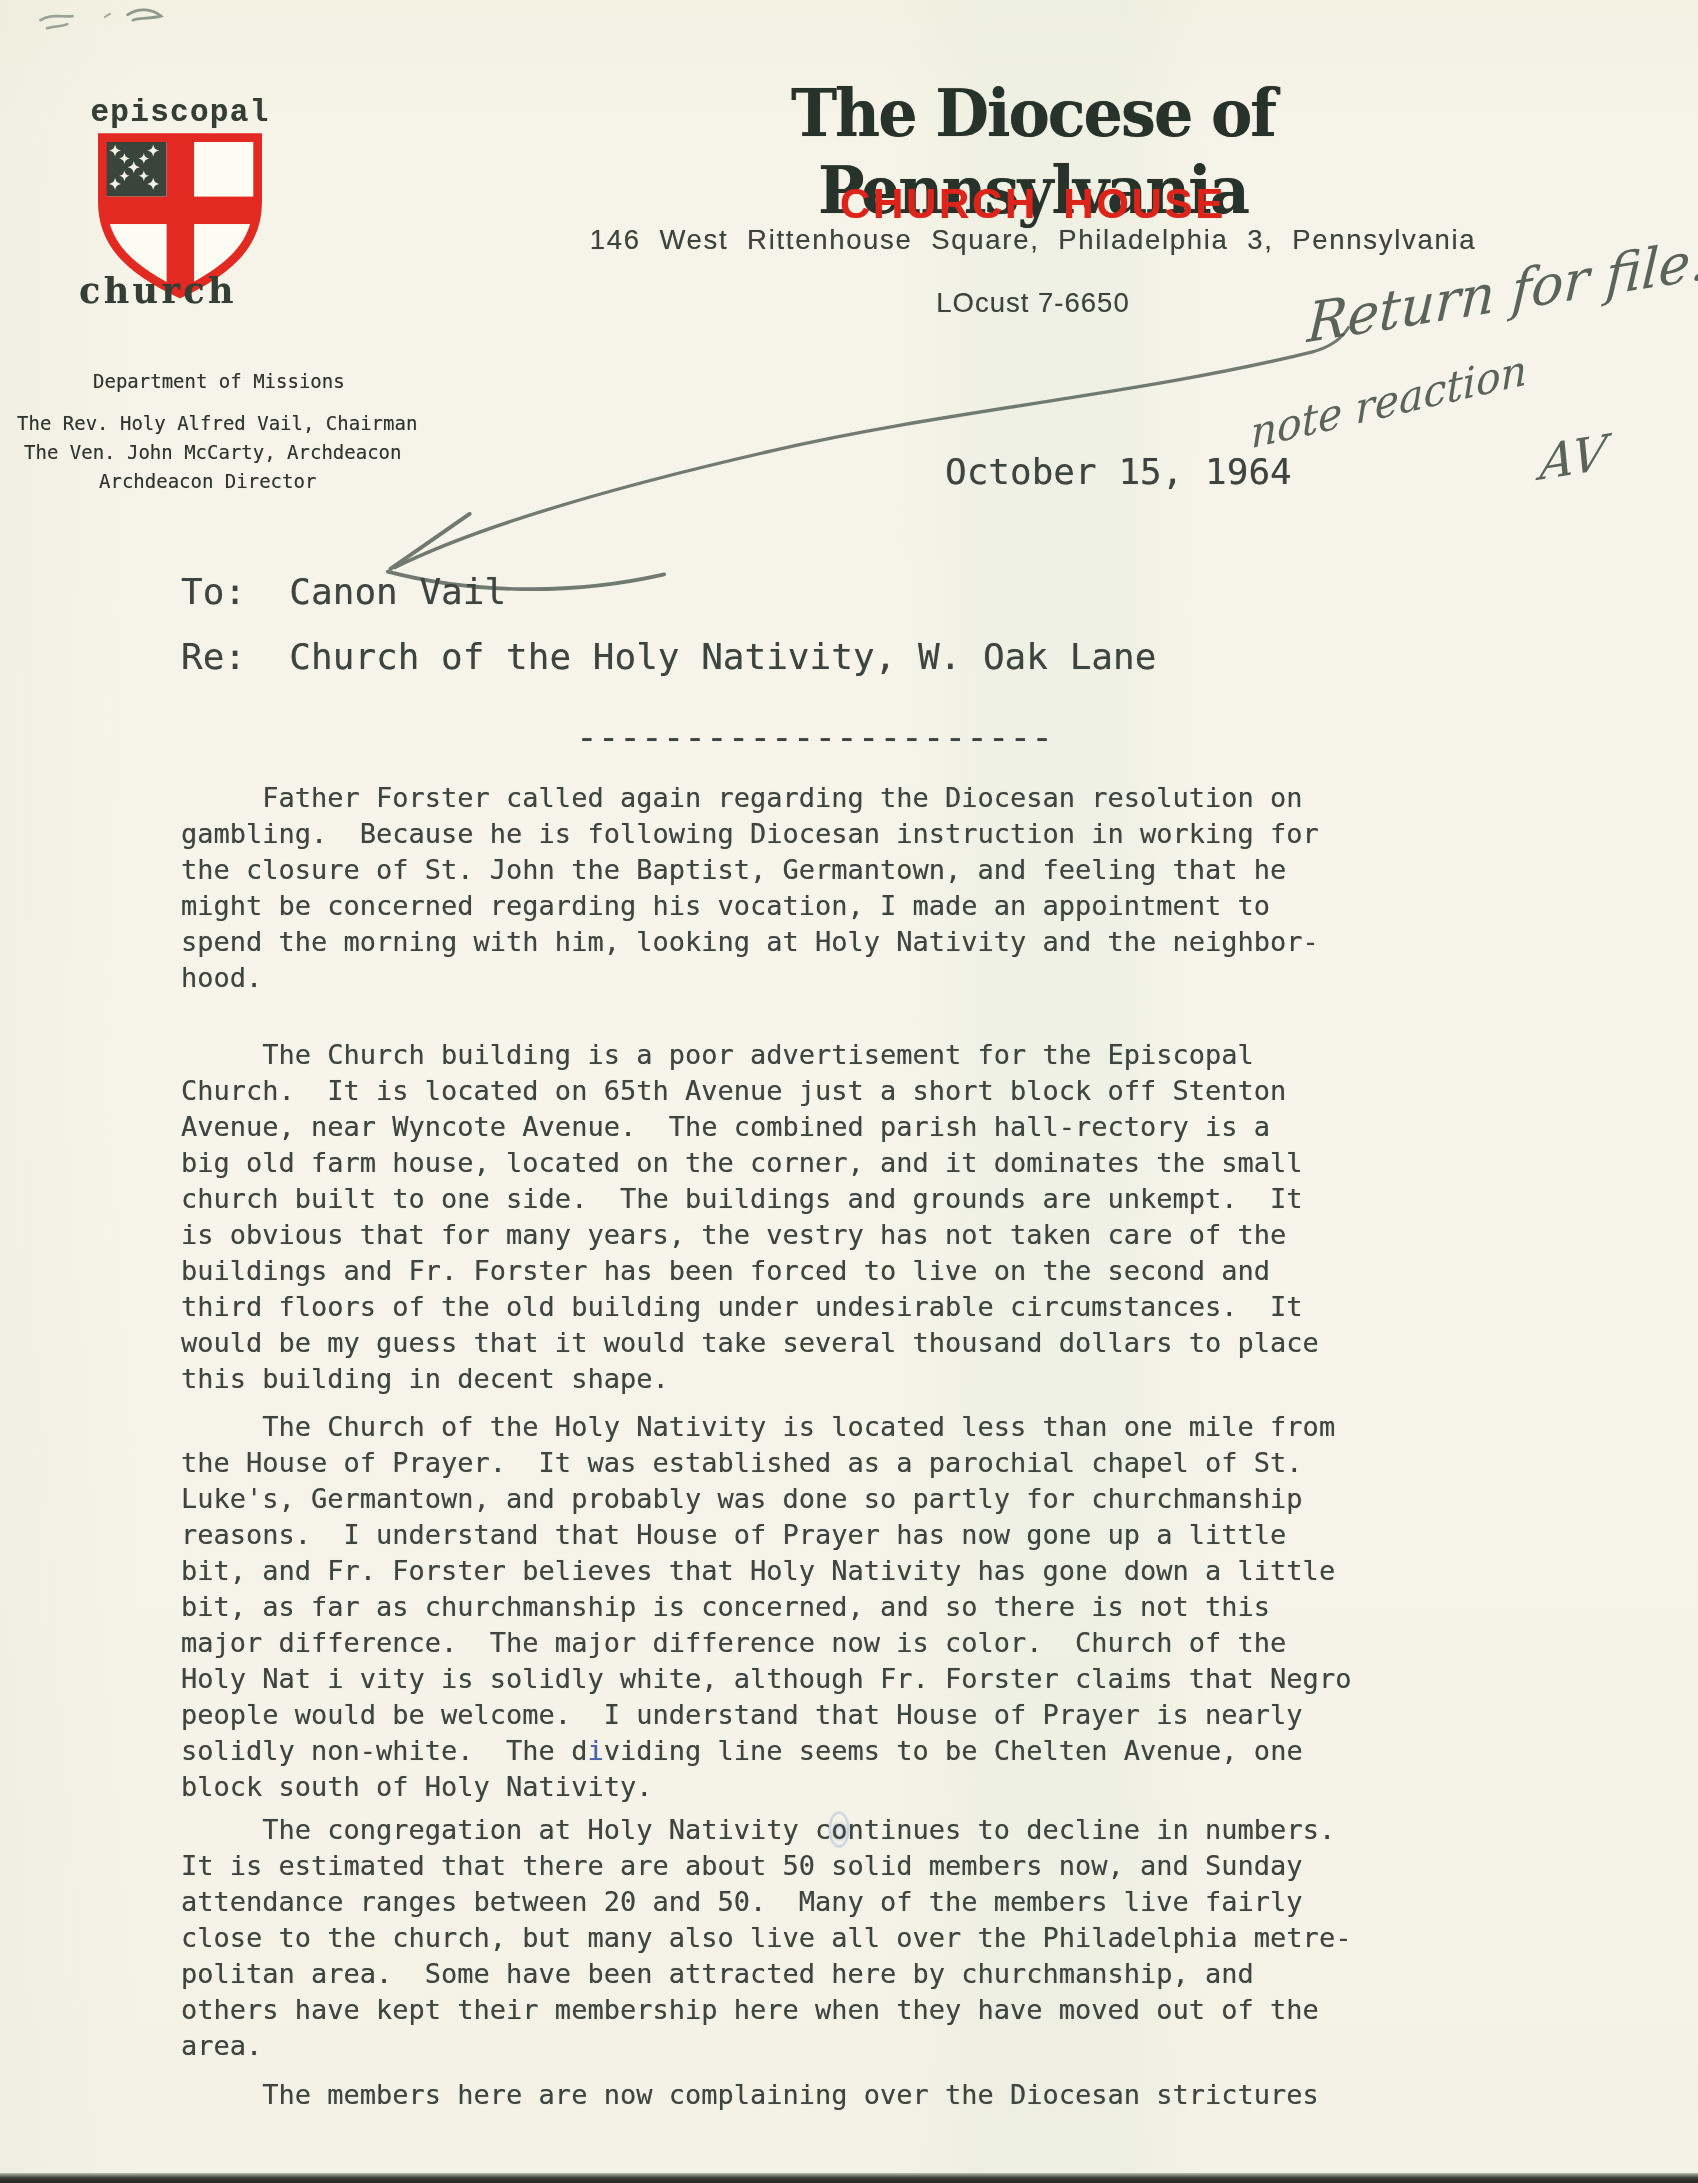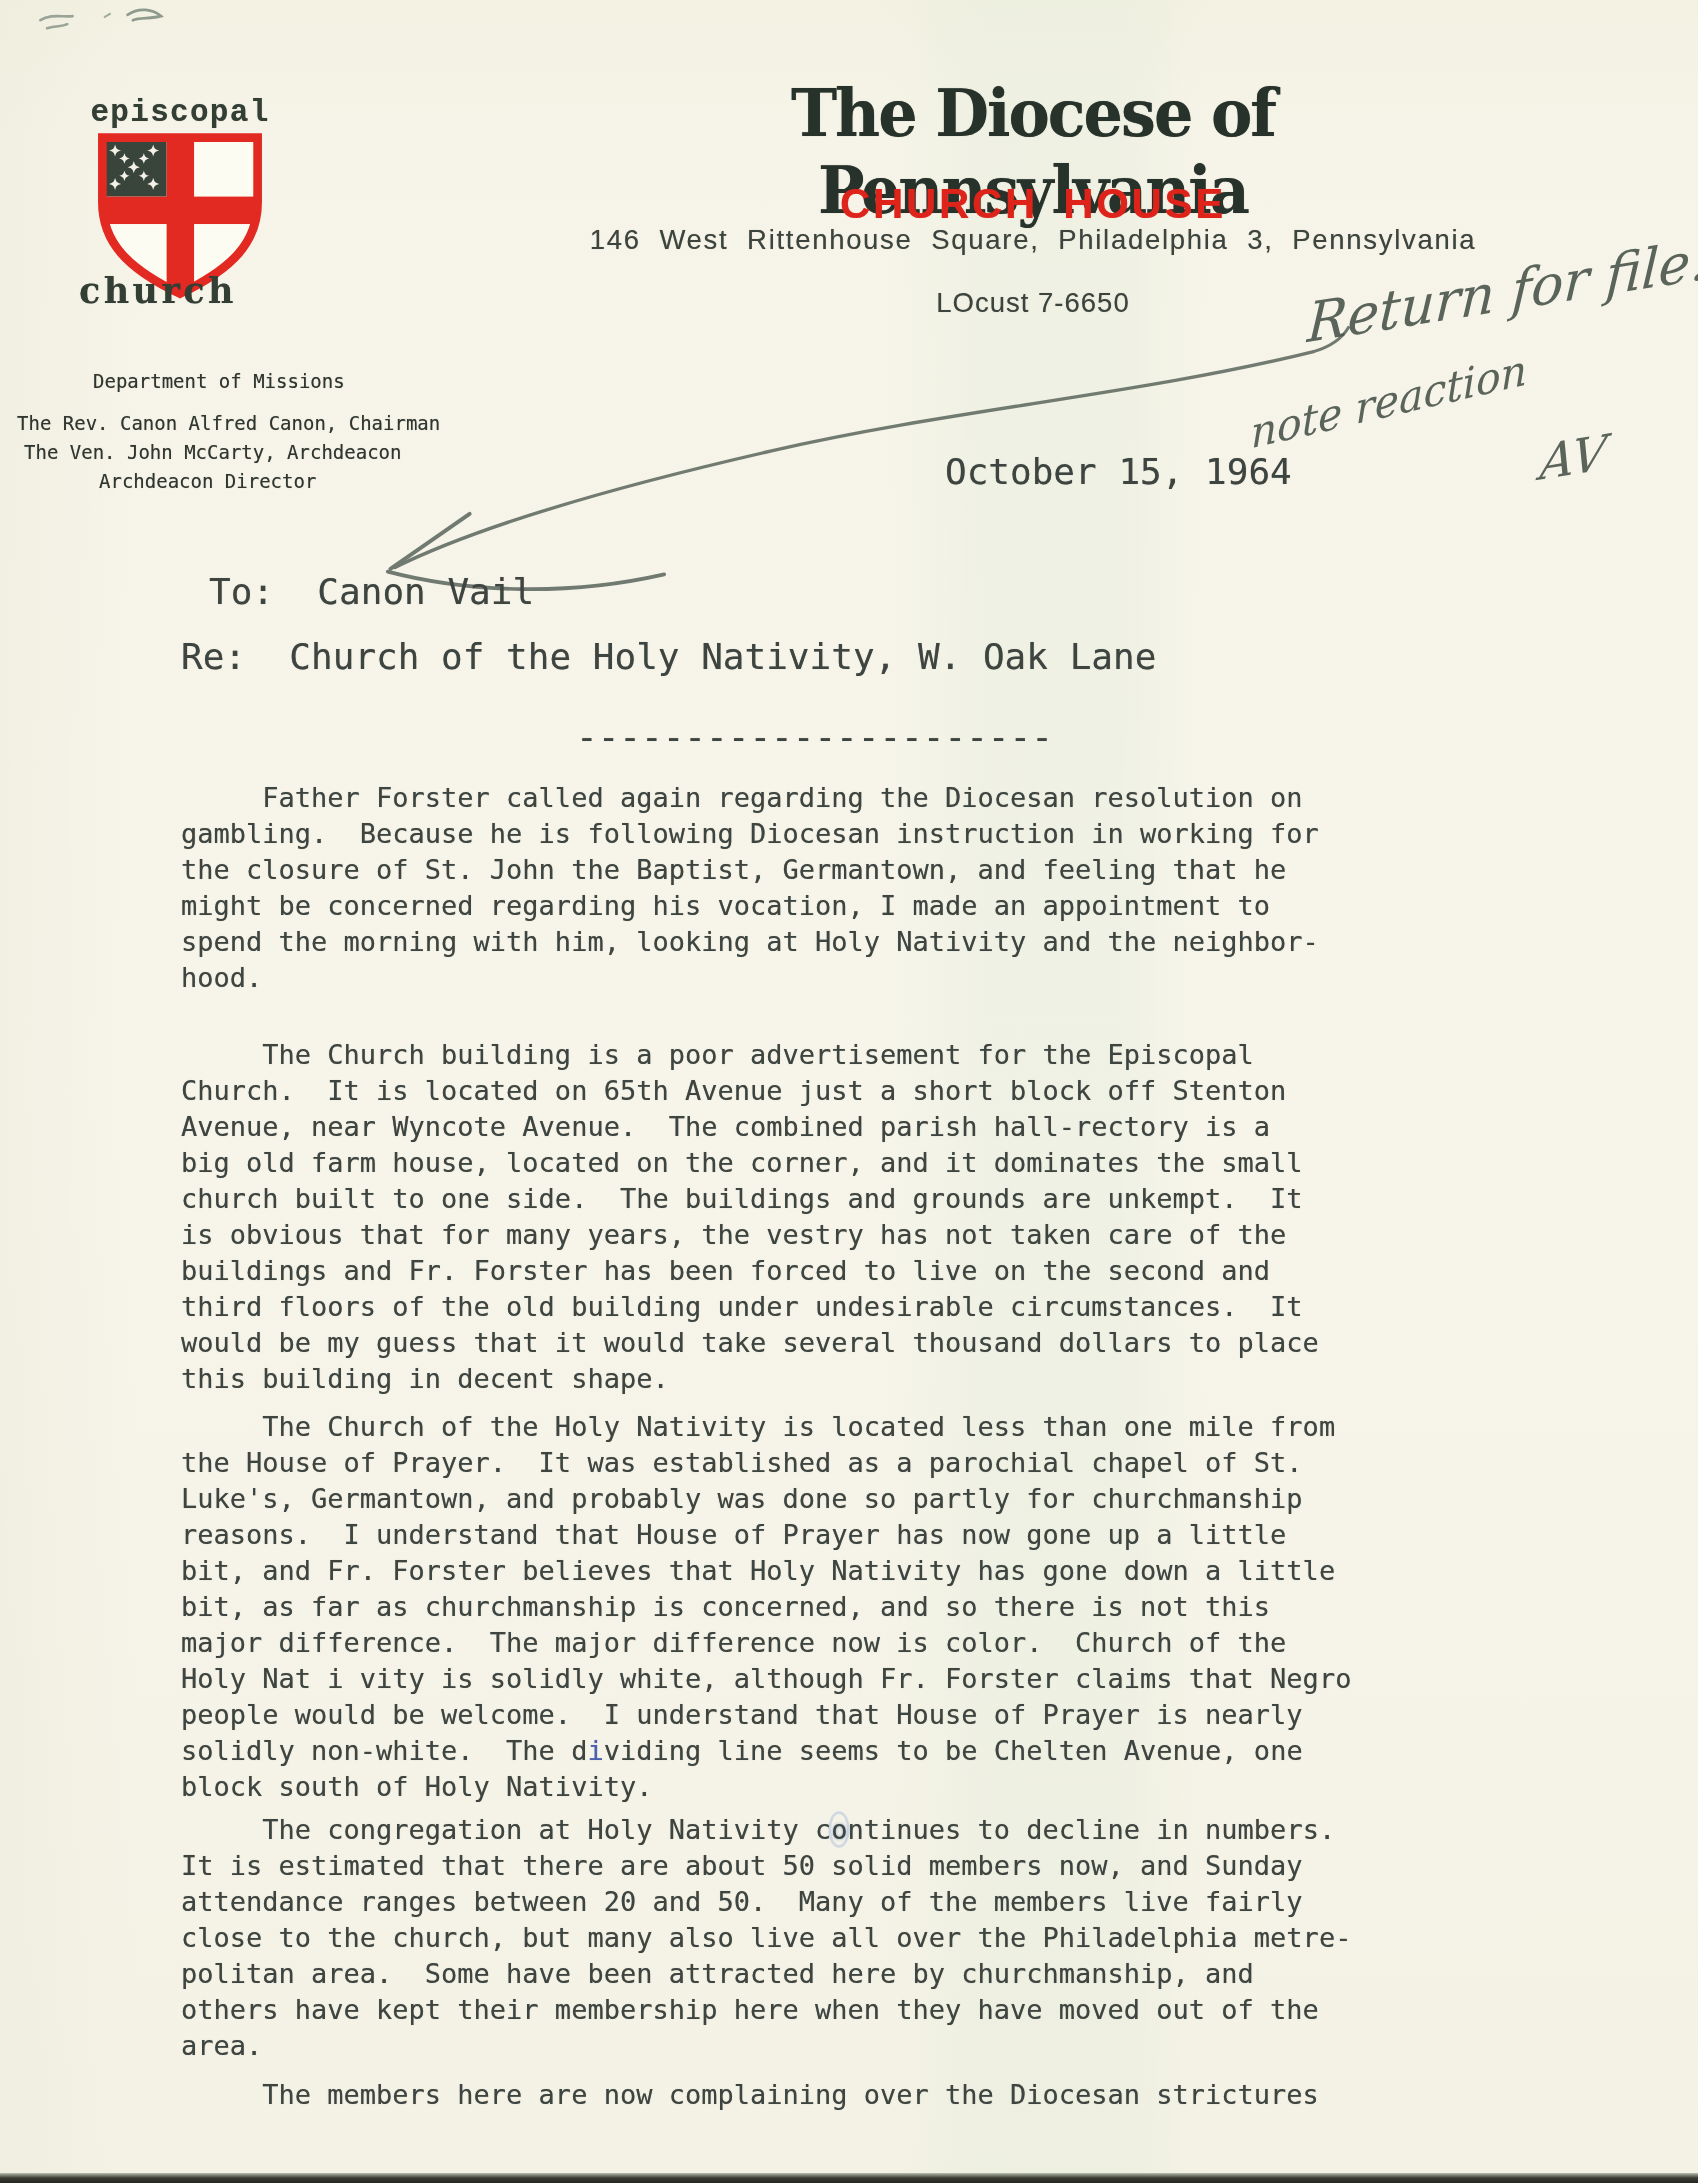--- a/index.html
+++ b/index.html
@@ -114,39 +114,39 @@
   </svg>
 
   <div class="logo-church">church</div>
 
   <div class="hdr title">The Diocese of Pennsylvania</div>
   <div class="hdr church-house">CHURCH HOUSE</div>
   <div class="hdr address">146 West Rittenhouse Square, Philadelphia 3, Pennsylvania</div>
   <div class="hdr phone">LOcust 7-6650</div>
 
   <div class="tw-bold" style="left:93px; top:370px;">Department of Missions</div>
-  <div class="tw-bold" style="left:17px;  top:412px;">The Rev. Canon Alfred Canon, Chairman</div>
+  <div class="tw-bold" style="left:17px;  top:412px;">The Rev. Holy Alfred Vail, Chairman</div>
   <div class="tw-bold" style="left:24px;  top:441px;">The Ven. John McCarty, Archdeacon</div>
   <div class="tw-bold" style="left:99px; top:470px;">Archdeacon Director</div>
 
   <svg class="overlay" width="1698" height="671" viewBox="0 0 2531 1000">
     <g fill="none" stroke="#5a655c" stroke-linecap="round" opacity="0.85">
       <path d="M2010 488 C 2000 505, 1985 516, 1958 524" stroke-width="4.5"></path>
       <path d="M1958 524 C 1700 588, 1420 610, 1150 672 C 905 728, 705 788, 588 846" stroke-width="5"></path>
       <path d="M700 766 L 582 848" stroke-width="6"></path>
       <path d="M578 852 C 700 884, 850 888, 990 856" stroke-width="5.5"></path>
     </g>
   </svg>
 
   <div class="hand hand-return">Return for file.</div>
   <div class="hand hand-note">note reaction</div>
   <div class="hand hand-av">AV</div>
 
   <div class="tw" style="left:945px; top:454px;">October 15, 1964</div>
-  <div class="tw" style="left:181px; top:574px;margin-left:28px;">To:  Canon Vail</div>
+  <div class="tw" style="left:181px; top:574px;">To:  Canon Vail</div>
   <div class="tw" style="left:181px; top:639px;">Re:  Church of the Holy Nativity, W. Oak Lane</div>
   <div class="tw" style="left:576px; top:719px;">----------------------</div>
 
   <div id="letter-body">
       <div class="para" style="top: 780px;"><div>     Father Forster called again regarding the Diocesan resolution on</div><div>gambling.  Because he is following Diocesan instruction in working for</div><div>the closure of St. John the Baptist, Germantown, and feeling that he</div><div>might be concerned regarding his vocation, I made an appointment to</div><div>spend the morning with him, looking at Holy Nativity and the neighbor-</div><div>hood.</div></div>
       <div class="para" style="top: 1037px;"><div>     The Church building is a poor advertisement for the Episcopal</div><div>Church.  It is located on 65th Avenue just a short block off Stenton</div><div>Avenue, near Wyncote Avenue.  The combined parish hall-rectory is a</div><div>big old farm house, located on the corner, and it dominates the small</div><div>church built to one side.  The buildings and grounds are unkempt.  It</div><div>is obvious that for many years, the vestry has not taken care of the</div><div>buildings and Fr. Forster has been forced to live on the second and</div><div>third floors of the old building under undesirable circumstances.  It</div><div>would be my guess that it would take several thousand dollars to place</div><div>this building in decent shape.</div></div>
       <div class="para" style="top: 1409px;"><div>     The Church of the Holy Nativity is located less than one mile from</div><div>the House of Prayer.  It was established as a parochial chapel of St.</div><div>Luke's, Germantown, and probably was done so partly for churchmanship</div><div>reasons.  I understand that House of Prayer has now gone up a little</div><div>bit, and Fr. Forster believes that Holy Nativity has gone down a little</div><div>bit, as far as churchmanship is concerned, and so there is not this</div><div>major difference.  The major difference now is color.  Church of the</div><div>Holy Nat i vity is solidly white, although Fr. Forster claims that Negro</div><div>people would be welcome.  I understand that House of Prayer is nearly</div><div>solidly non-white.  The d<span class="ink-blue">i</span>viding line seems to be Chelten Avenue, one</div><div>block south of Holy Nativity.</div></div>
       <div class="para" style="top: 1812px;"><div>     The congregation at Holy Nativity c<span class="ink-smudge">o</span>ntinues to decline in numbers.</div><div>It is estimated that there are about 50 solid members now, and Sunday</div><div>attendance ranges between 20 and 50.  Many of the members live fairly</div><div>close to the church, but many also live all over the Philadelphia metre-</div><div>politan area.  Some have been attracted here by churchmanship, and</div><div>others have kept their membership here when they have moved out of the</div><div>area.</div></div>
       <div class="para" style="top: 2077px;"><div>     The members here are now complaining over the Diocesan strictures</div></div>
     </div>

